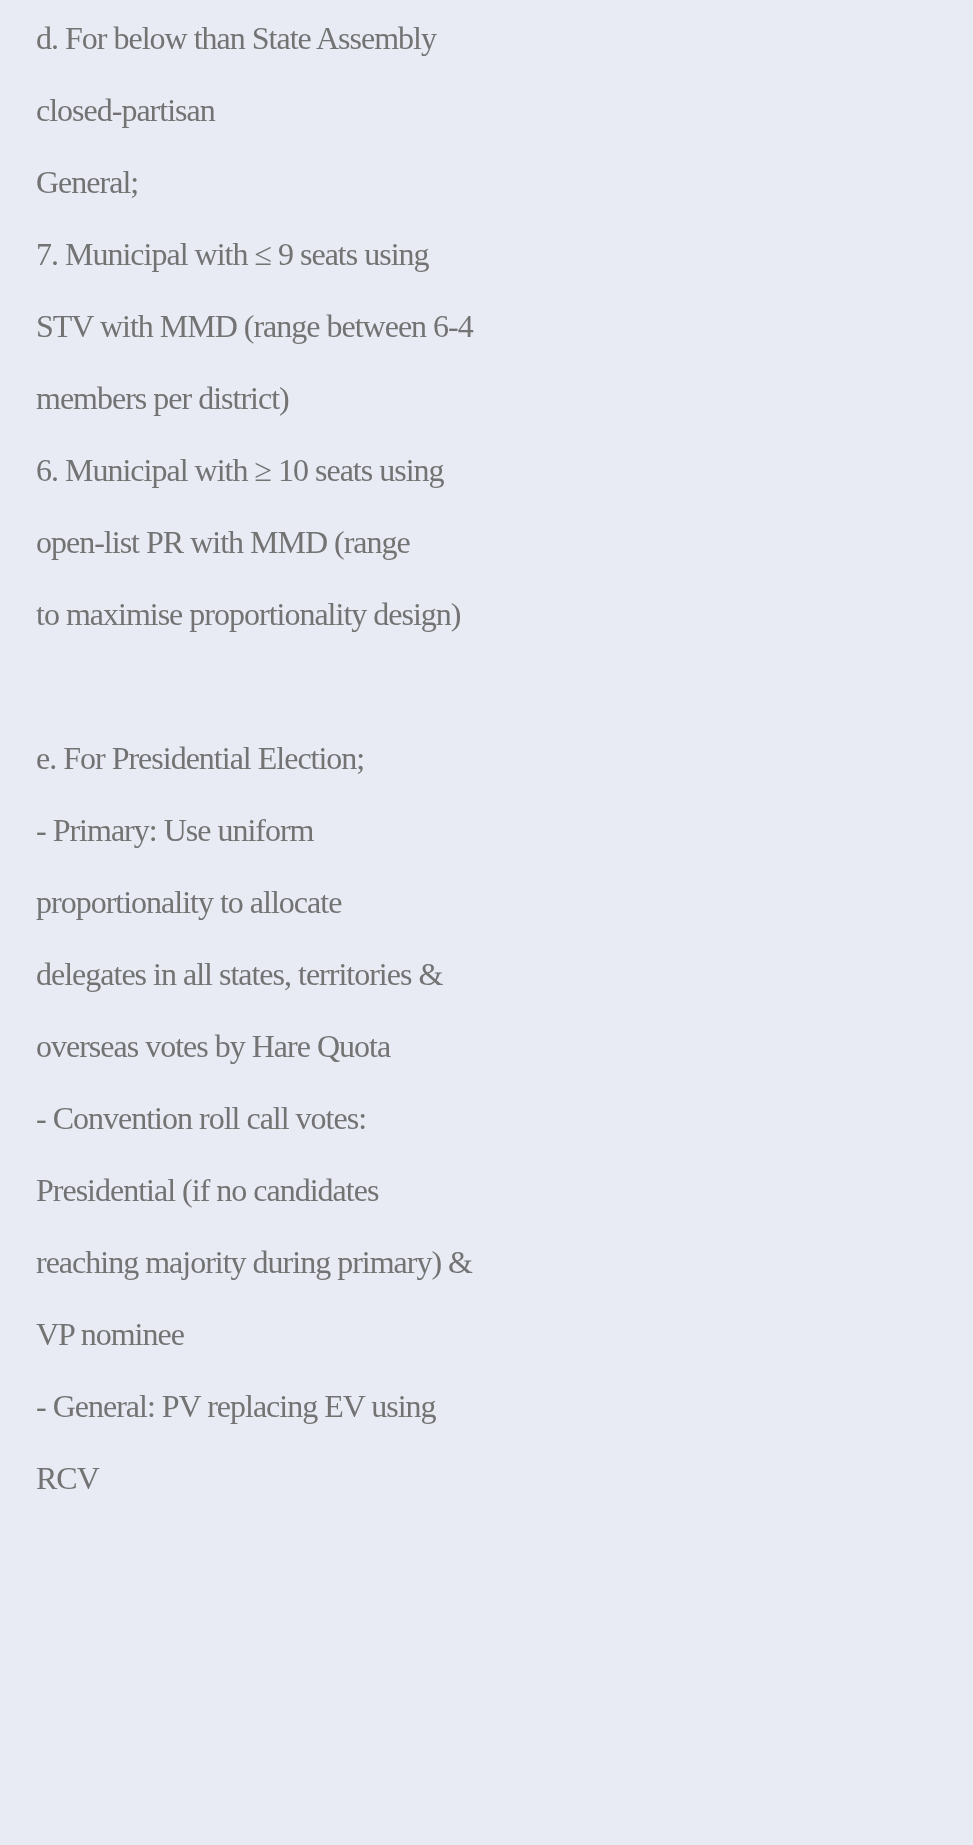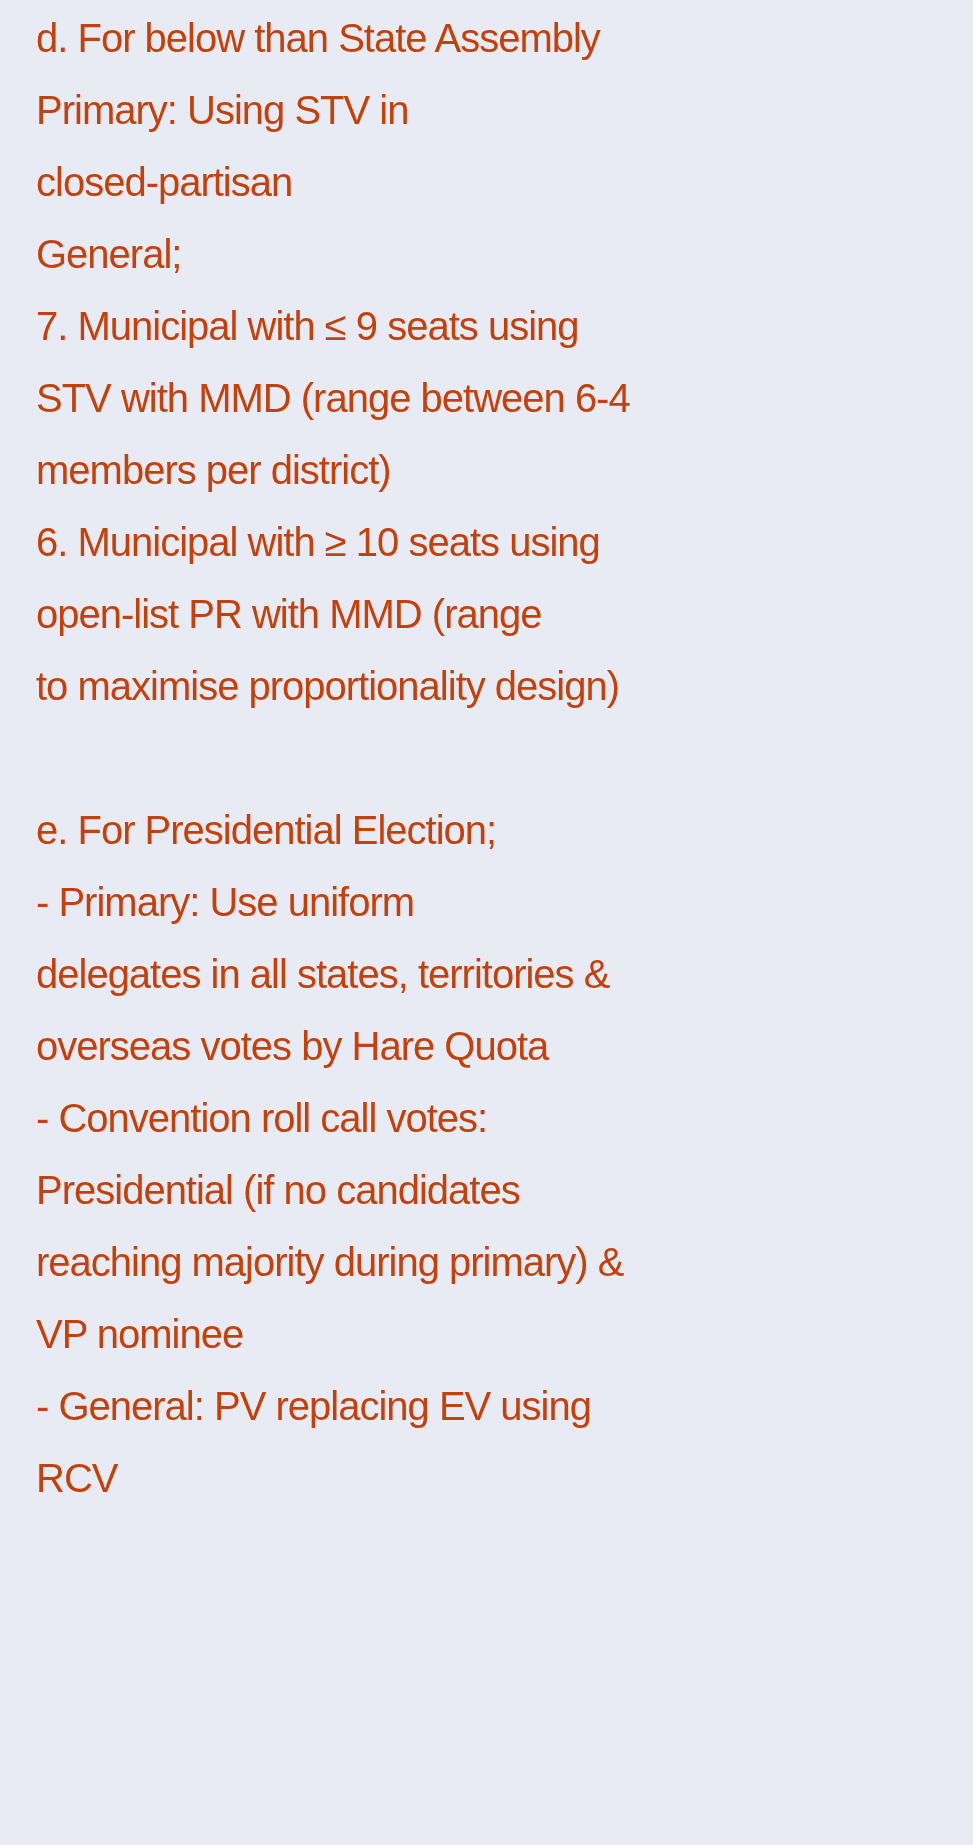--- a/index.html
+++ b/index.html
@@ -8,49 +8,49 @@
   }
   body {
     width: 973px;
     height: 1845px;
     background: #E8EBF4;
     overflow: hidden;
   }
   .message-text-block {
     box-sizing: border-box;
     padding: 2px 28px 0 36px;
-    font-family: Liberation Sans, sans-serif;
-    font-size: 40px;
+    font-family: Liberation Serif, serif;
+    font-size: 32px;
     line-height: 72px;
     letter-spacing: -1px;
-    color: #c2410c;
+    color: #737373;
     font-weight: 400;
   }
   .text-line {
     white-space: nowrap;
     min-height: 72px;
   }
 </style>
 </head>
 <body>
 
 <div class="message-text-block">
   <div class="text-line">d. For below than State Assembly</div>
-  <div class="text-line">Primary: Using STV in</div>
   <div class="text-line">closed-partisan</div>
   <div class="text-line">General;</div>
   <div class="text-line">7. Municipal with ≤ 9 seats using</div>
   <div class="text-line">STV with MMD (range between 6-4</div>
   <div class="text-line">members per district)</div>
   <div class="text-line">6. Municipal with ≥ 10 seats using</div>
   <div class="text-line">open-list PR with MMD (range</div>
   <div class="text-line">to maximise proportionality design)</div>
   <div class="text-line"></div>
   <div class="text-line">e. For Presidential Election;</div>
   <div class="text-line">- Primary: Use uniform</div>
+  <div class="text-line">proportionality to allocate</div>
   <div class="text-line">delegates in all states, territories &amp;</div>
   <div class="text-line">overseas votes by Hare Quota</div>
   <div class="text-line">- Convention roll call votes:</div>
   <div class="text-line">Presidential (if no candidates</div>
   <div class="text-line">reaching majority during primary) &amp;</div>
   <div class="text-line">VP nominee</div>
   <div class="text-line">- General: PV replacing EV using</div>
   <div class="text-line">RCV</div>
 </div>
 

